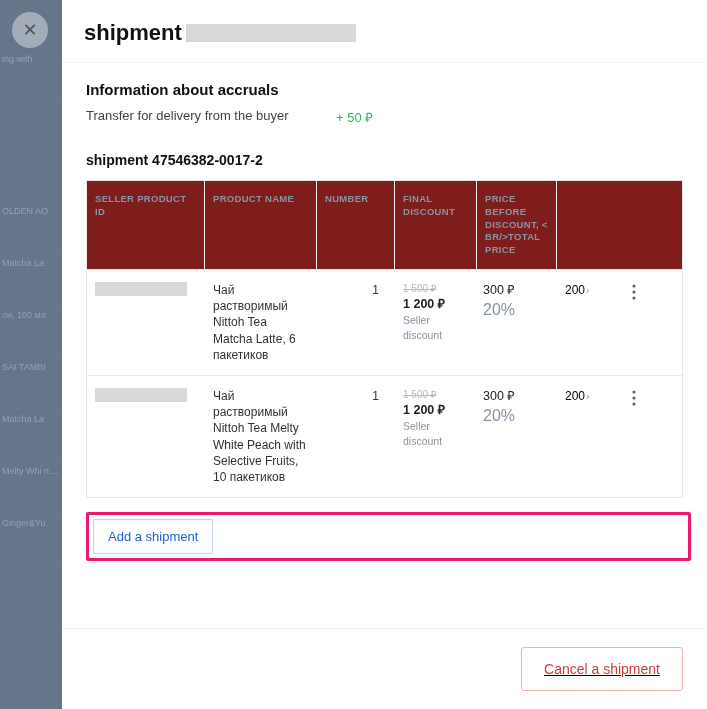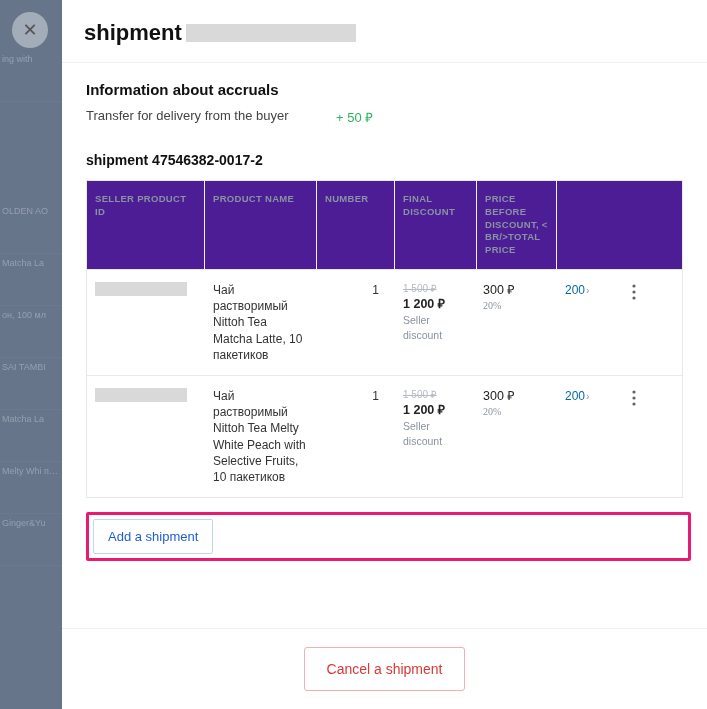--- a/index.html
+++ b/index.html
@@ -107,21 +107,21 @@
     margin-bottom: 12px;
   }
   .table {
     border: 1px solid #e6e8ec;
     font-size: 11px;
     color: #333;
     width: 100%;
   }
   .thead {
     display: flex;
-    background: #4c1d95;
+    background: #7f1d1d;
     border-bottom: 1px solid #e6e8ec;
   }
   .th {
     padding: 12px 8px;
     font-size: 9.5px;
     font-weight: 600;
     color: #8a93a2;
     letter-spacing: 0.3px;
     border-right: 1px solid #f0f1f4;
     line-height: 1.35;
@@ -161,26 +161,25 @@
     color: #222;
     display: block;
   }
   .price-sub {
     font-size: 10.5px;
     color: #8a93a2;
     display: block;
     margin-top: 1px;
   }
   .disc-pct {
-    font-size: 10px;
+    font-size: 16px;
     color: #8a93a2;
     display: block;
-    font-family: Liberation Serif, serif;
-  }
-  .dim-val { color: #0369a1; }
+  }
+  .dim-val { color: #000000; }
   .dim-caret { font-size: 10px; color: #8a93a2; margin-left: 1px; }
   .kebab {
     cursor: pointer;
     color: #5c6470;
     display: flex;
     align-items: center;
     justify-content: center;
     padding-top: 6px;
   }
   .kebab svg { display: block; }
@@ -199,22 +198,23 @@
     font-size: 13px;
     cursor: pointer;
     border-radius: 2px;
     display: inline-block;
   }
   .footer {
     margin-top: auto;
     border-top: 1px solid #eef0f3;
     padding: 18px 24px;
     display: flex;
-    justify-content: center;
+    justify-content: flex-end;
     align-items: center;
+    text-decoration: underline;
   }
   .cancel-btn {
     border: 1px solid #f2b0b0;
     color: #d93838;
     background: #fff;
     padding: 13px 22px;
     font-size: 14px;
     cursor: pointer;
     border-radius: 3px;
   }
@@ -272,21 +272,21 @@
         <div class="th col-num" style="text-align:left">NUMBER</div>
         <div class="th col-disc">FINAL DISCOUNT</div>
         <div class="th col-price">PRICE BEFORE DISCOUNT, &lt; BR/&gt;TOTAL PRICE</div>
         <div class="th col-menu"></div>
       </div>
 
       <div class="trow">
         <div class="td col-id">
             <span class="redact-cell"></span>
           </div>
-        <div class="td col-name">Чай растворимый Nittoh Tea Matcha Latte, 10 пакетиков</div>
+        <div class="td col-name">Чай растворимый Nittoh Tea Matcha Latte, 6 пакетиков</div>
         <div class="td col-num">1</div>
         <div class="td col-price">
           <span class="price-strike">1 500 ₽</span>
           <span class="price-main">1 200 ₽</span>
           <span class="price-sub">Seller discount</span>
         </div>
         <div class="td col-disc">
           <span class="price-main" style="font-weight:400">300 ₽</span>
           <span class="disc-pct">20%</span>
         </div>

